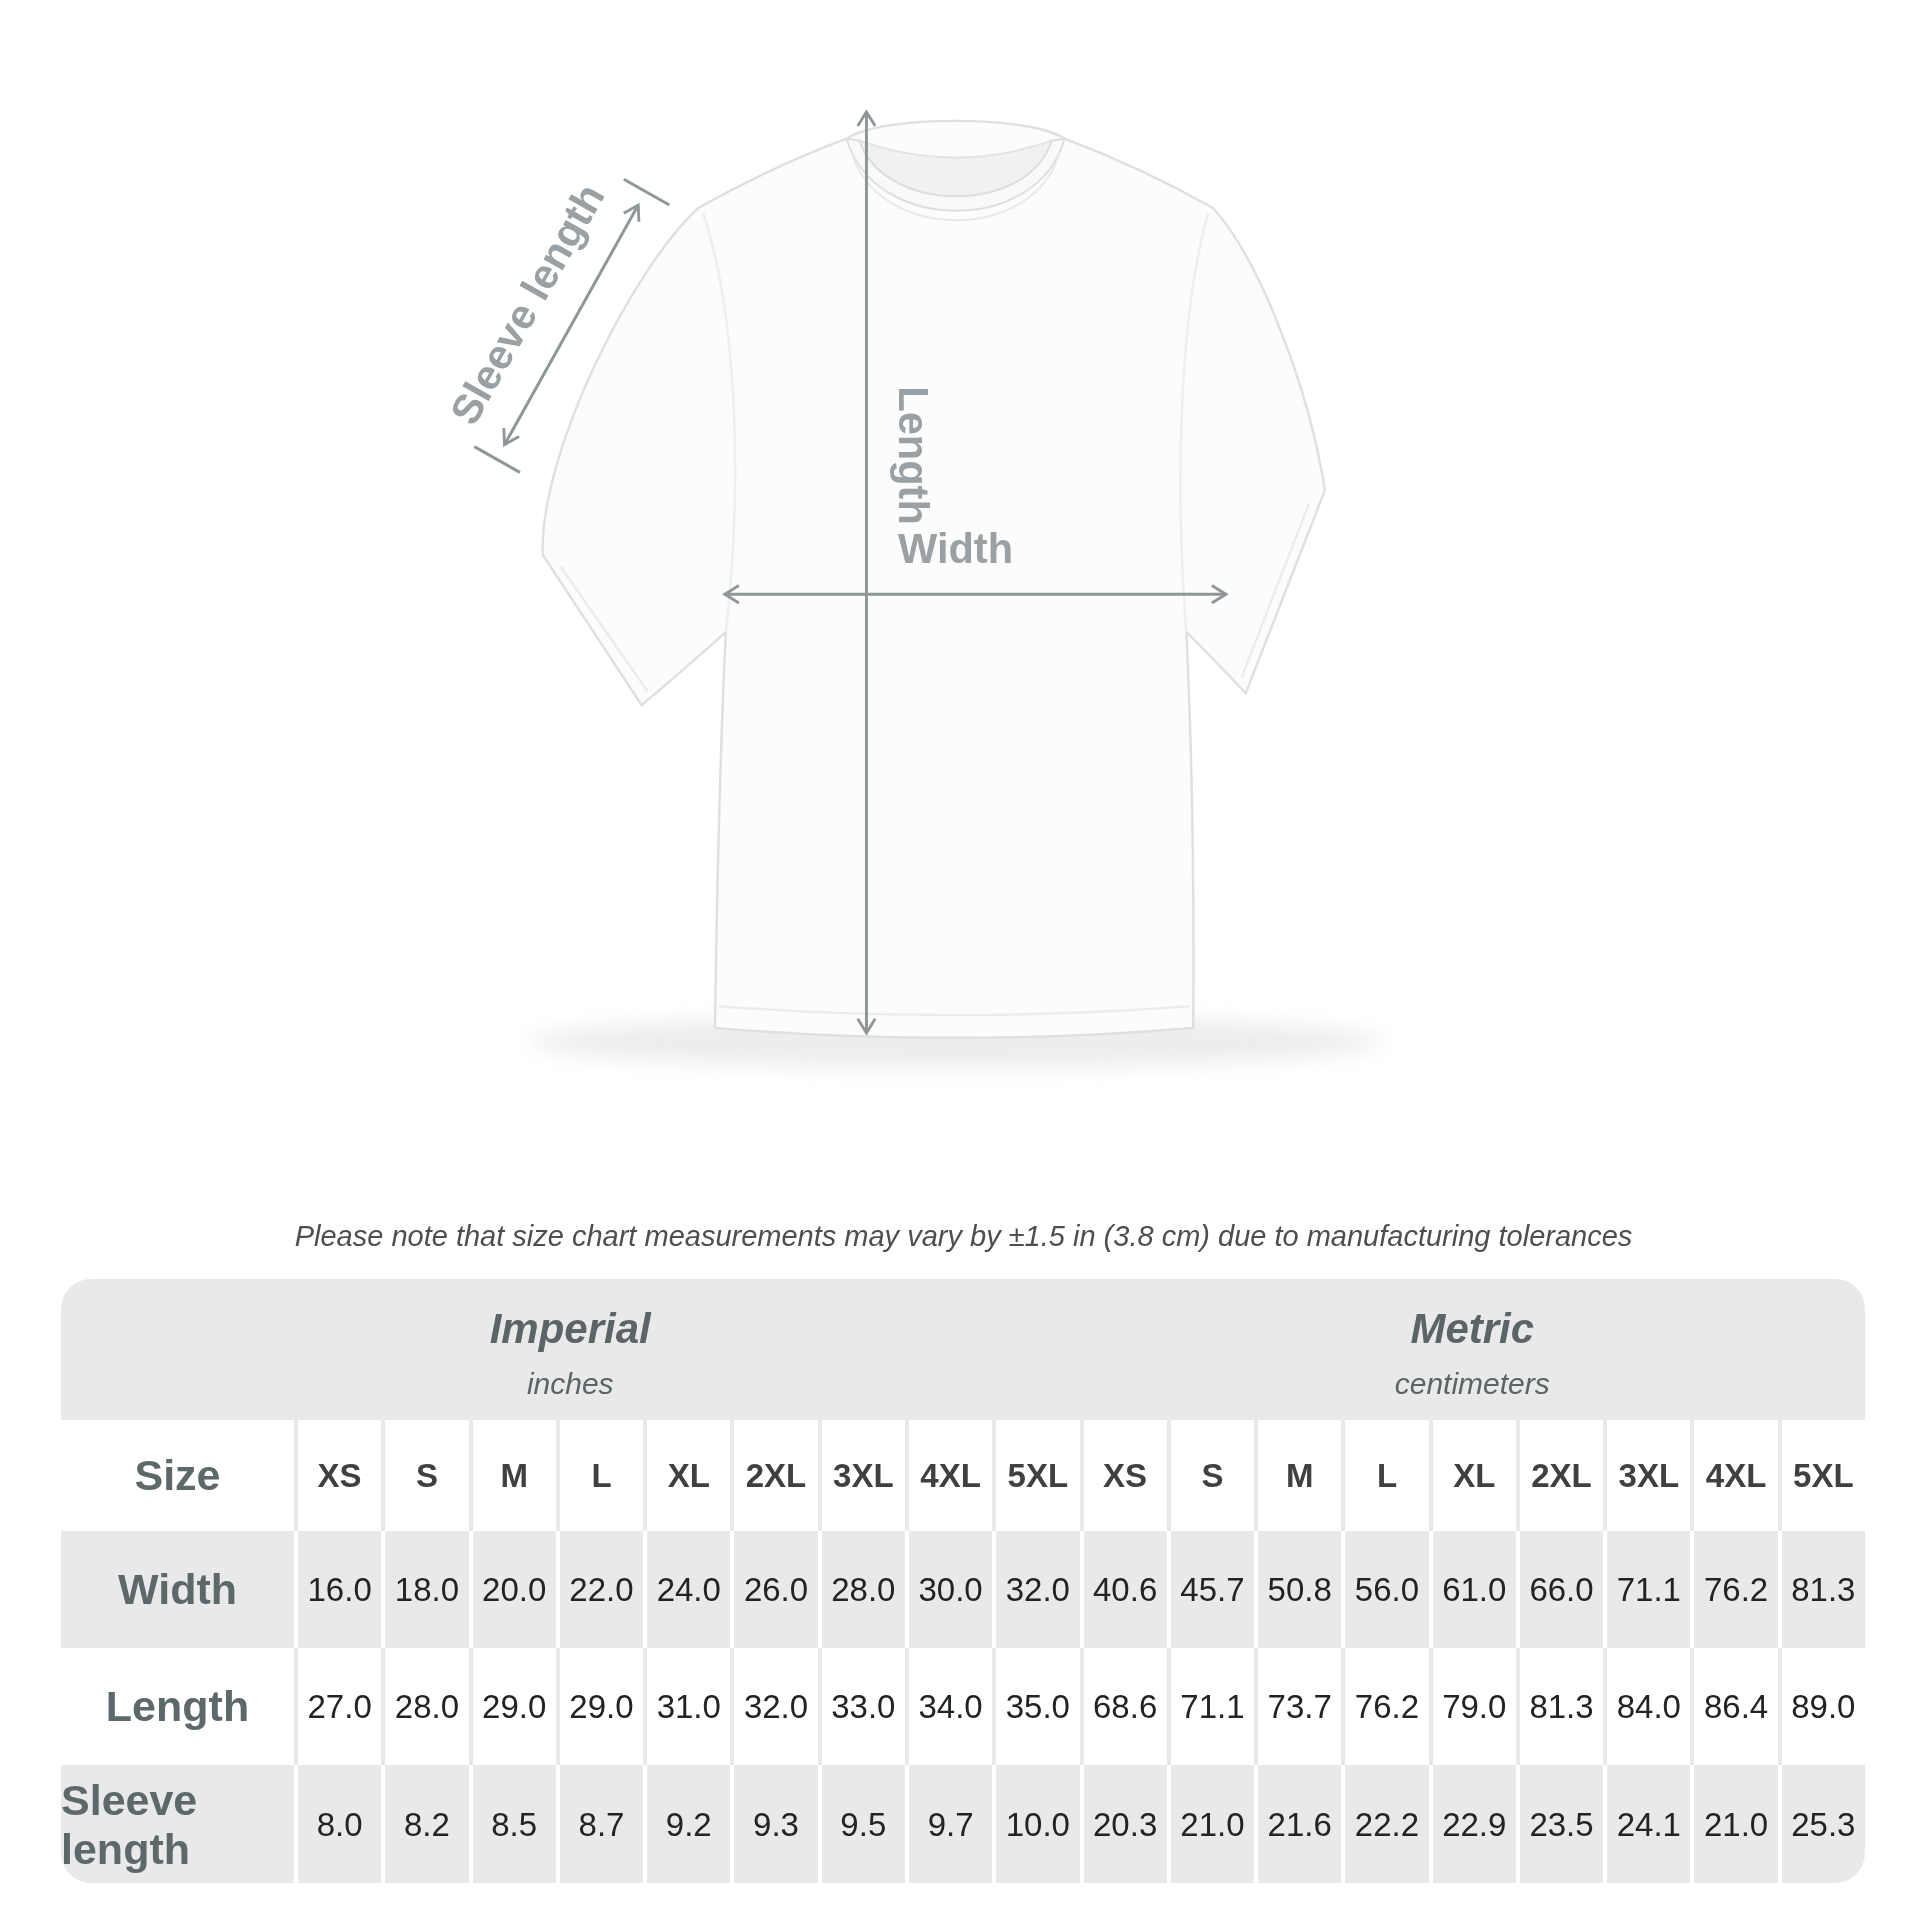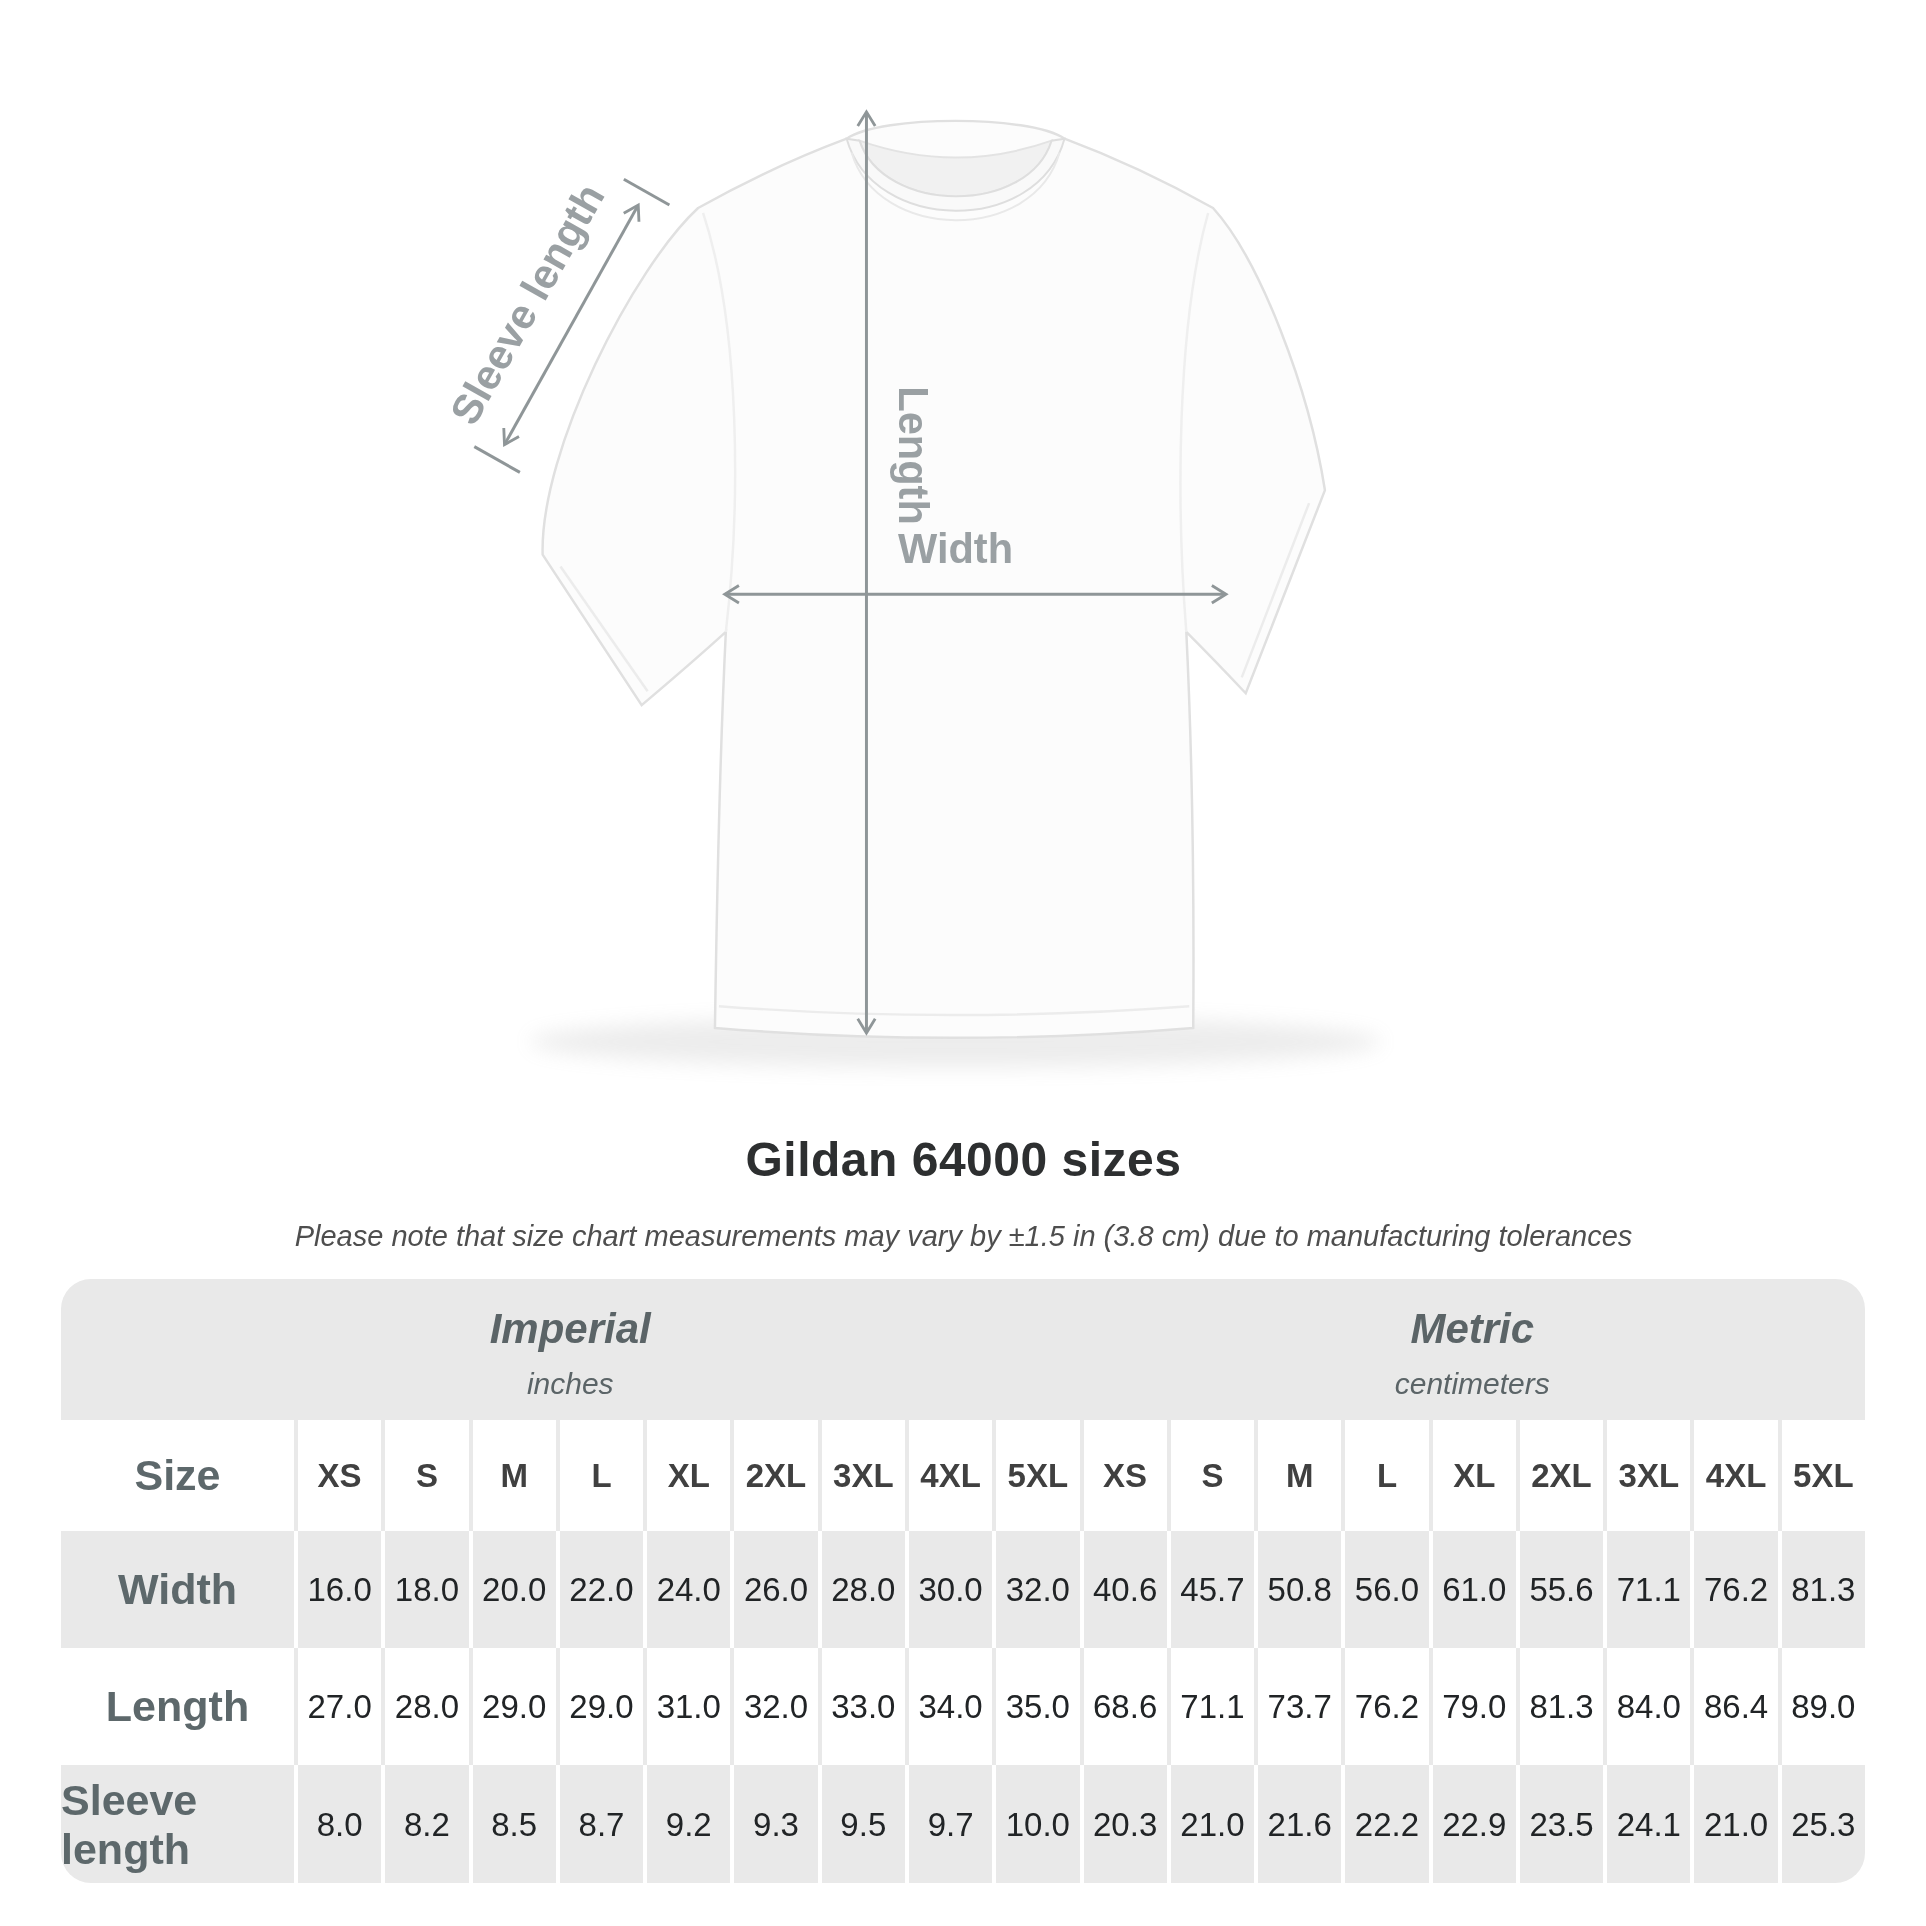--- a/index.html
+++ b/index.html
@@ -97,21 +97,20 @@
       <line x1="479" y1="451" x2="525" y2="477"></line>
     </g>
 
     <g fill="#9aa0a3" font-family="Liberation Sans, sans-serif" font-weight="bold" font-size="42">
       <text transform="translate(545,314) rotate(-60.5)" text-anchor="middle">Sleeve length</text>
       <text transform="translate(908,460) rotate(90)" text-anchor="middle">Length</text>
       <text x="965" y="568" text-anchor="middle">Width</text>
     </g>
   </svg>
 
-  <div class="chart-title">Gildan 64000 sizes</div>
   <div class="chart-subtitle">Please note that size chart measurements may vary by ±1.5 in (3.8 cm) due to manufacturing tolerances</div>
 
   <div class="size-table">
 
     <div class="cell unit-cell unit-imperial">
       <div class="unit-name">Imperial</div>
       <div class="unit-sub">inches</div>
     </div>
     <div class="cell unit-cell unit-metric">
       <div class="unit-name">Metric</div>
@@ -147,21 +146,21 @@
       <div class="cell val-cell r3">24.0</div>
       <div class="cell val-cell r3">26.0</div>
       <div class="cell val-cell r3">28.0</div>
       <div class="cell val-cell r3">30.0</div>
       <div class="cell val-cell r3">32.0</div>
       <div class="cell val-cell r3">40.6</div>
       <div class="cell val-cell r3">45.7</div>
       <div class="cell val-cell r3">50.8</div>
       <div class="cell val-cell r3">56.0</div>
       <div class="cell val-cell r3">61.0</div>
-      <div class="cell val-cell r3">55.6</div>
+      <div class="cell val-cell r3">66.0</div>
       <div class="cell val-cell r3">71.1</div>
       <div class="cell val-cell r3">76.2</div>
       <div class="cell val-cell r3">81.3</div>
     </div>
 
     <div class="row-white" style="display:contents;">
       <div class="cell label-cell r4">Length</div>
       <div class="cell val-cell r4">27.0</div>
       <div class="cell val-cell r4">28.0</div>
       <div class="cell val-cell r4">29.0</div>

